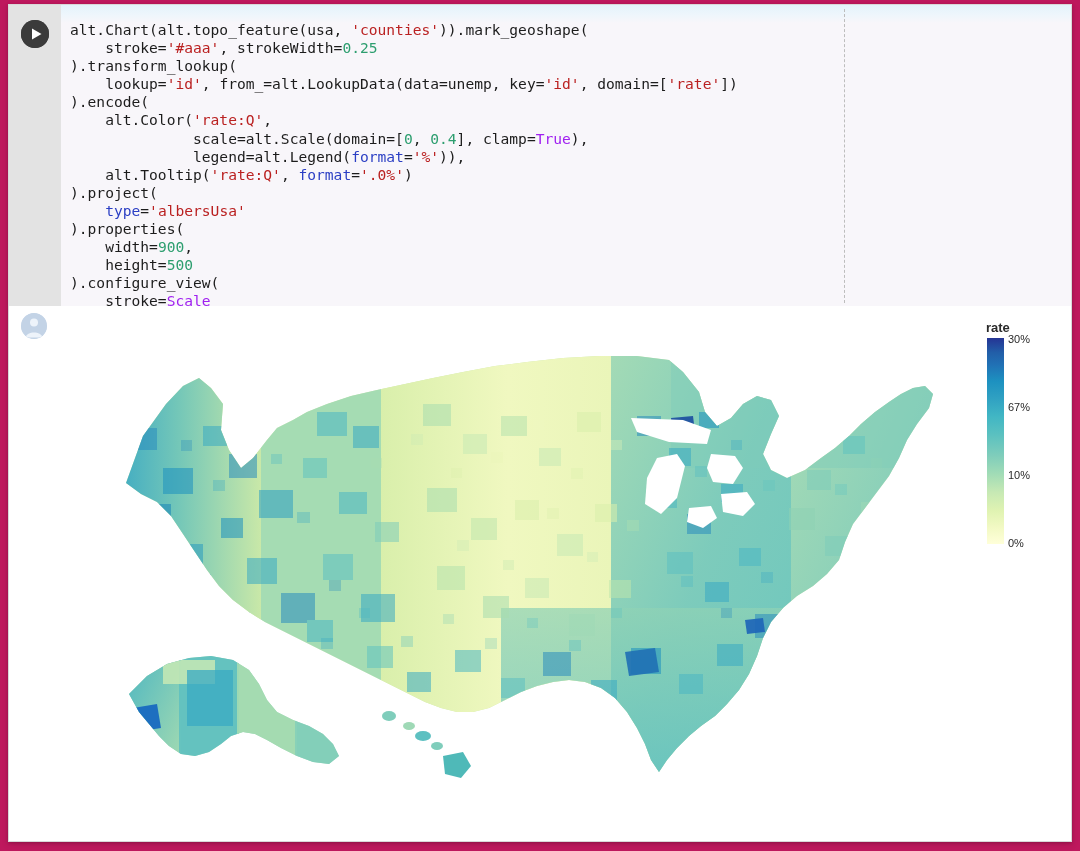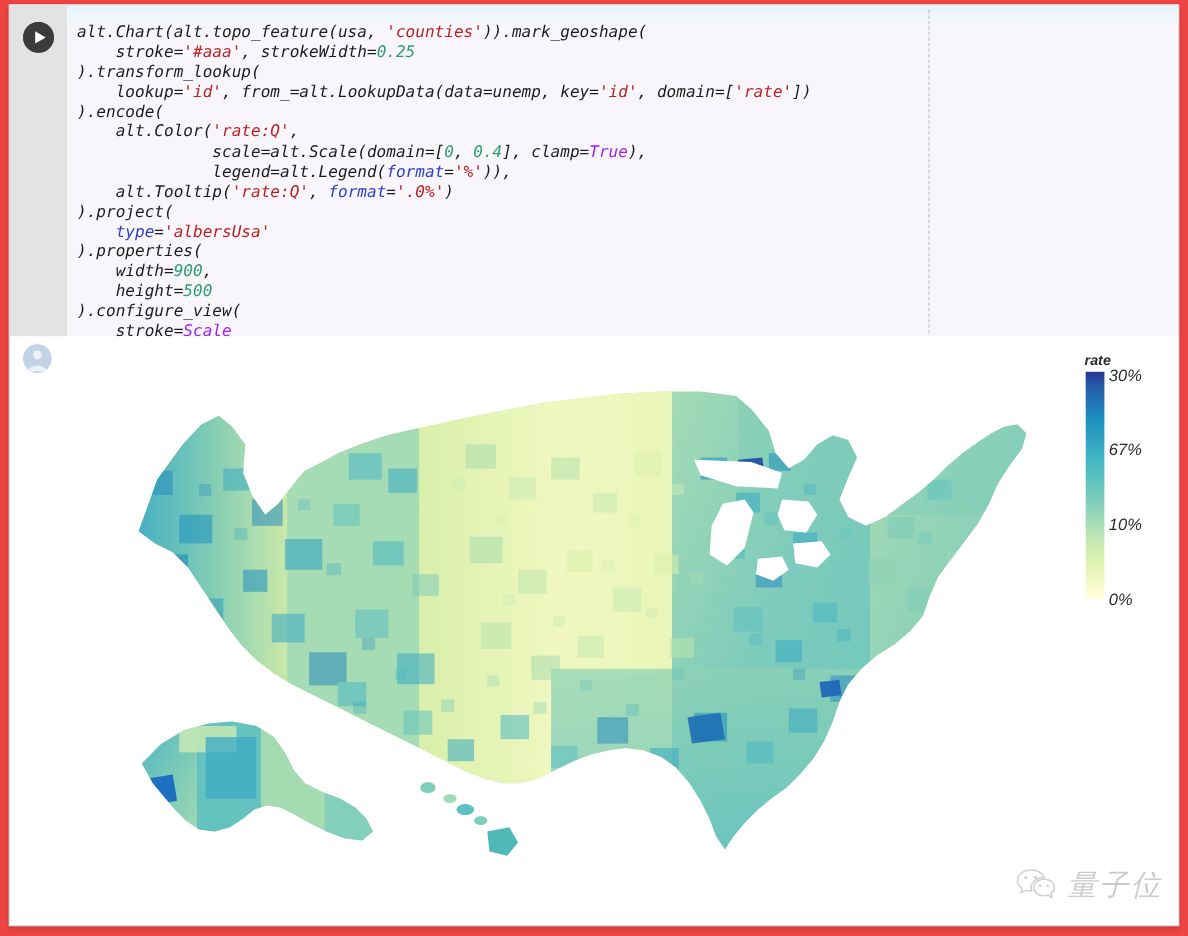--- a/index.html
+++ b/index.html
@@ -9,22 +9,21 @@
     width: 1080px;
     height: 851px;
     overflow: hidden;
     font-family: "Liberation Sans", sans-serif;
   }
 
   #page {
     position: relative;
     width: 1080px;
     height: 851px;
-    background: #ef4444;
-    font-style: italic;
+    background: #be185d;
   }
 
   
   #notebook-card {
     position: absolute;
     left: 8px;
     top: 4px;
     width: 1064px;
     height: 838px;
     background: #ffffff;
@@ -192,21 +191,21 @@
       #2fa0c2 71%,
       #1d91c0 79%,
       #2171b5 87%,
       #225ea8 93%,
       #253494 100%);
   }
   .legend-tick {
     position: absolute;
     left: 22px;
     font-family: "Liberation Sans", sans-serif;
-    font-size: 15px;
+    font-size: 11px;
     color: #2a2a2a;
     white-space: nowrap;
   }
 
   
   #watermark {
     position: absolute;
     right: 16px;
     bottom: 20px;
     display: flex;
@@ -512,35 +511,17 @@
 
         <div id="legend">
           <div id="legend-title">rate</div>
           <div id="legend-gradient"></div>
           <div class="legend-tick" style="top:13px;">30%</div>
           <div class="legend-tick" style="top:81px;">67%</div>
           <div class="legend-tick" style="top:149px;">10%</div>
           <div class="legend-tick" style="top:217px;">0%</div>
         </div>
 
-        <div id="watermark">
-          <span>
-            <svg width="40" height="30" viewBox="0 0 40 30" aria-hidden="true">
-              <path d="M14 3 C7 3 2 7.4 2 12.6 C2 15.4 3.6 17.9 6.2 19.6 L5 23.4 L9.4 21.3
-                       C10.8 21.7 12.4 21.9 14 21.9 C14.3 21.9 14.6 21.9 14.9 21.8
-                       C14.5 20.9 14.3 19.9 14.3 18.9 C14.3 13.8 19.3 9.8 25.4 9.8
-                       C25.7 9.8 26 9.8 26.3 9.9 C25.2 6 20.2 3 14 3 Z" fill="none" stroke="#6a6a6a" stroke-width="1.4"></path>
-              <circle cx="9.6" cy="9.6" r="1.5" fill="#6a6a6a"></circle>
-              <circle cx="18.2" cy="9.6" r="1.5" fill="#6a6a6a"></circle>
-              <path d="M26 11.2 C20.9 11.2 16.8 14.6 16.8 18.8 C16.8 23 20.9 26.4 26 26.4
-                       C27.2 26.4 28.4 26.2 29.5 25.9 L33.2 27.7 L32.2 24.4
-                       C34.3 22.9 35.6 20.9 35.6 18.8 C35.6 14.6 31.5 11.2 26 11.2 Z" fill="none" stroke="#6a6a6a" stroke-width="1.4"></path>
-              <circle cx="22.6" cy="17.2" r="1.2" fill="#6a6a6a"></circle>
-              <circle cx="29.4" cy="17.2" r="1.2" fill="#6a6a6a"></circle>
-            </svg>
-          </span>
-          <span id="watermark-text">量子位</span>
-        </div>
 
       </div>
     </div>
   </div>
 </div>
 
 </body></html>

